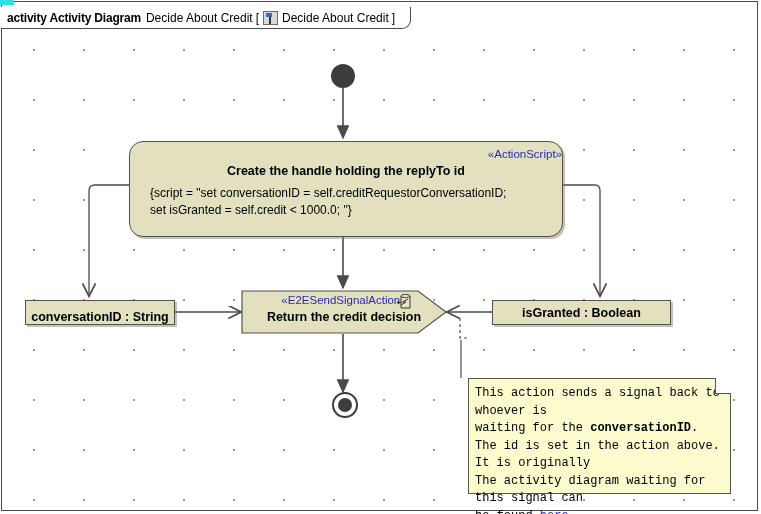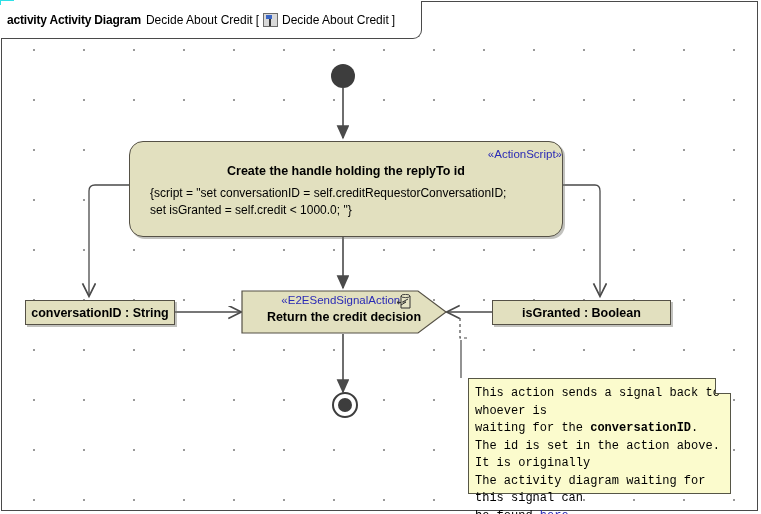--- a/index.html
+++ b/index.html
@@ -33,30 +33,30 @@
     top: 0px;
     width: 14px;
     height: 5px;
     background: #2fe0e6;
   }
 
   
   .header-tab {
     position: absolute;
     left: 1px;
-    top: 1px;
-    height: 38px;
+    top: 7px;
+    height: 22px;
     border: 1px solid #4a4a4a;
     border-left: none;
     border-top: none;
     background: #ffffff;
     box-sizing: border-box;
     display: flex;
     align-items: center;
-    padding: 0 26px 0 6px;
+    padding: 0 15px 0 6px;
     white-space: nowrap;
     border-bottom-right-radius: 9px;
   }
   .hdr-kind {
     font-weight: bold;
     font-size: 12px;
     color: #000;
     letter-spacing: -0.2px;
   }
   .hdr-name {
@@ -299,21 +299,21 @@
 
   <div class="initial-node" style="left:331px; top:64px; width:24px; height:24px;"></div>
 
   <div class="node action-node" style="left:129px; top:141px; width:434px; height:96px;">
     <div class="stereotype">«ActionScript»</div>
     <div class="node-title">Create the handle holding the replyTo id</div>
     <div class="node-body">{script = "set conversationID = self.creditRequestorConversationID;</div>
     <div class="node-body" style="margin-top:0;">set isGranted = self.credit &lt; 1000.0; "}</div>
   </div>
 
-  <div class="node object-node" style="left:25px; top:300px; width:150px; height:25px;">
+  <div class="node object-node" style="left:25px; top:300px; width:150px; height:25px;align-items:flex-end;">
     <span class="object-label">conversationID : String</span>
   </div>
 
   <div class="node object-node" style="left:492px; top:300px; width:179px; height:25px;">
     <span class="object-label">isGranted : Boolean</span>
   </div>
 
   <div class="signal-node" style="left:240px; top:289px; width:208px; height:46px;">
     <svg width="208" height="46" style="position:absolute;left:0;top:0;">
       <path d="M2,2 L178,2 L206,23 L178,44 L2,44 Z" fill="#E2E0BF" stroke="#555146" stroke-width="1.2"></path>

